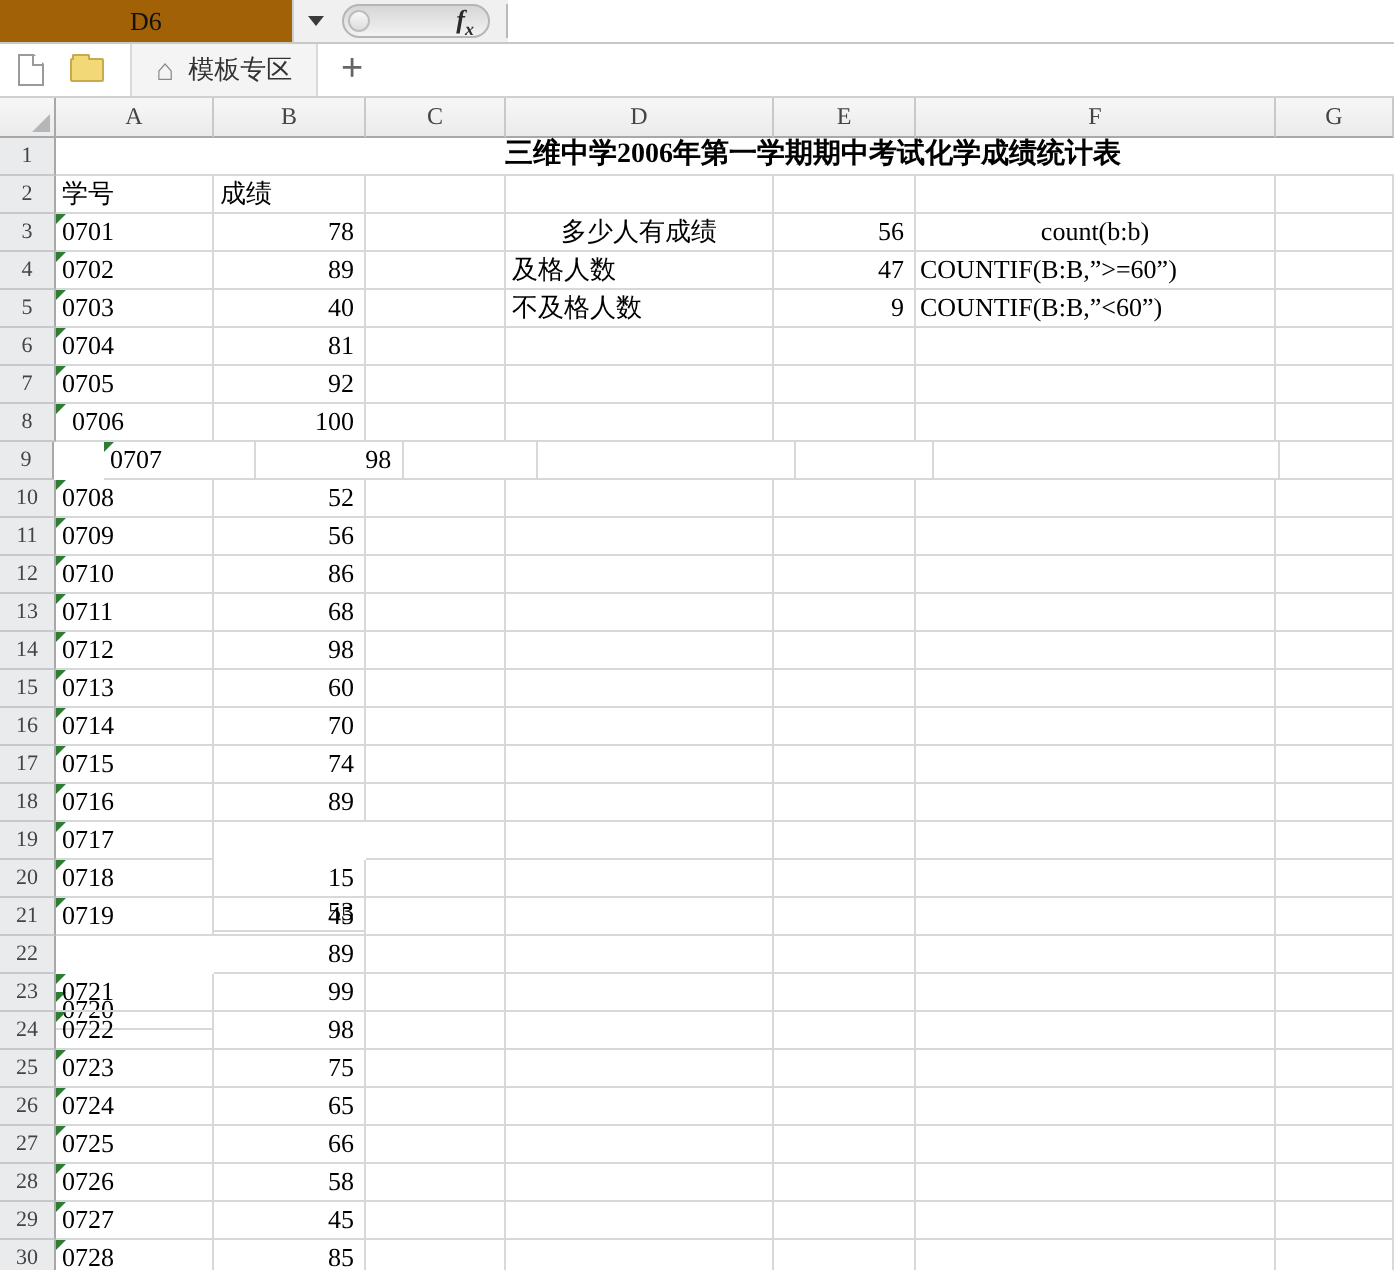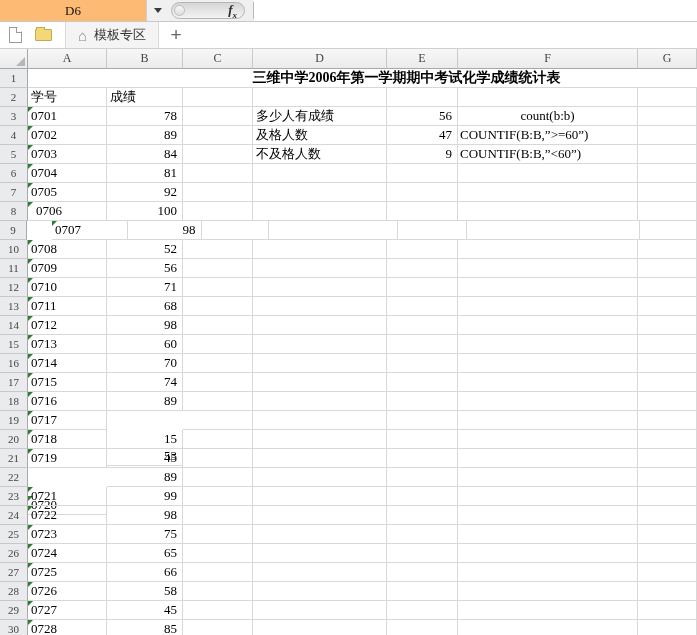--- a/index.html
+++ b/index.html
@@ -7,21 +7,21 @@
     position:relative;width:697px;height:635px;overflow:hidden;
     font-family:"Liberation Sans","DejaVu Sans",sans-serif;
     background:#fff;
   }
   
   .formula-row{
     height:21px;background:#f0f0f0;border-bottom:1px solid #c8c8c8;
     display:flex;align-items:center;position:relative;
   }
   .name-box{
-    width:146px;height:21px;background:#fdba74;border-right:1px solid #cfcfcf;
+    width:146px;height:21px;background:#a16207;border-right:1px solid #cfcfcf;
     text-align:center;line-height:21px;font-size:13px;color:#111;
     font-family:"Liberation Serif","DejaVu Serif",serif;
   }
   .name-dropdown{width:22px;height:21px;display:flex;align-items:center;justify-content:center;}
   .name-dropdown .tri{width:0;height:0;border-left:4px solid transparent;border-right:4px solid transparent;border-top:5px solid #3a3a3a;}
   .fx-pill{
     width:72px;height:15px;margin-left:2px;border:1px solid #b5b5b5;border-radius:9px;
     background:linear-gradient(#d6d6d6,#f3f3f3);
     display:flex;align-items:center;position:relative;
   }
@@ -129,39 +129,39 @@
           <div class="cell" style="width: 134px;"></div>
           <div class="cell" style="width: 71px;"></div>
           <div class="cell" style="width: 180px;"></div>
           <div class="cell" style="width: 59px;"></div>
         </div>
         <div class="row">
           <div class="row-h">3</div>
           <div class="cell" style="width: 79px;">0701<div class="err-tri"></div></div>
           <div class="cell num" style="width: 76px;">78</div>
           <div class="cell" style="width: 70px;"></div>
-          <div class="cell" style="width: 134px;">多少人有成绩</div>
+          <div class="cell" style="width: 134px; text-align: center;">多少人有成绩</div>
           <div class="cell num" style="width: 71px;">56</div>
           <div class="cell ctr" style="width: 180px;">count(b:b)</div>
           <div class="cell" style="width: 59px;"></div>
         </div>
         <div class="row">
           <div class="row-h">4</div>
           <div class="cell" style="width: 79px;">0702<div class="err-tri"></div></div>
           <div class="cell num" style="width: 76px;">89</div>
           <div class="cell" style="width: 70px;"></div>
           <div class="cell" style="width: 134px;">及格人数</div>
           <div class="cell num" style="width: 71px;">47</div>
           <div class="cell" style="width: 180px; padding-left: 2px;">COUNTIF(B:B,”&gt;=60”)</div>
           <div class="cell" style="width: 59px;"></div>
         </div>
         <div class="row">
           <div class="row-h">5</div>
           <div class="cell" style="width: 79px;">0703<div class="err-tri"></div></div>
-          <div class="cell num" style="width: 76px;">84</div>
+          <div class="cell num" style="width: 76px;">40</div>
           <div class="cell" style="width: 70px;"></div>
           <div class="cell" style="width: 134px;">不及格人数</div>
           <div class="cell num" style="width: 71px;">9</div>
           <div class="cell" style="width: 180px; padding-left: 2px;">COUNTIF(B:B,”&lt;60”)</div>
           <div class="cell" style="width: 59px;"></div>
         </div>
         <div class="row">
           <div class="row-h">6</div>
           <div class="cell" style="width: 79px;">0704<div class="err-tri"></div></div>
           <div class="cell num" style="width: 76px;">81</div>
@@ -217,21 +217,21 @@
           <div class="cell num" style="width: 76px;">56</div>
           <div class="cell" style="width: 70px;"></div>
           <div class="cell" style="width: 134px;"></div>
           <div class="cell" style="width: 71px;"></div>
           <div class="cell" style="width: 180px;"></div>
           <div class="cell" style="width: 59px;"></div>
         </div>
         <div class="row">
           <div class="row-h">12</div>
           <div class="cell" style="width: 79px;">0710<div class="err-tri"></div></div>
-          <div class="cell num" style="width: 76px;">71</div>
+          <div class="cell num" style="width: 76px;">86</div>
           <div class="cell" style="width: 70px;"></div>
           <div class="cell" style="width: 134px;"></div>
           <div class="cell" style="width: 71px;"></div>
           <div class="cell" style="width: 180px;"></div>
           <div class="cell" style="width: 59px;"></div>
         </div>
         <div class="row">
           <div class="row-h">13</div>
           <div class="cell" style="width: 79px;">0711<div class="err-tri"></div></div>
           <div class="cell num" style="width: 76px;">68</div>

